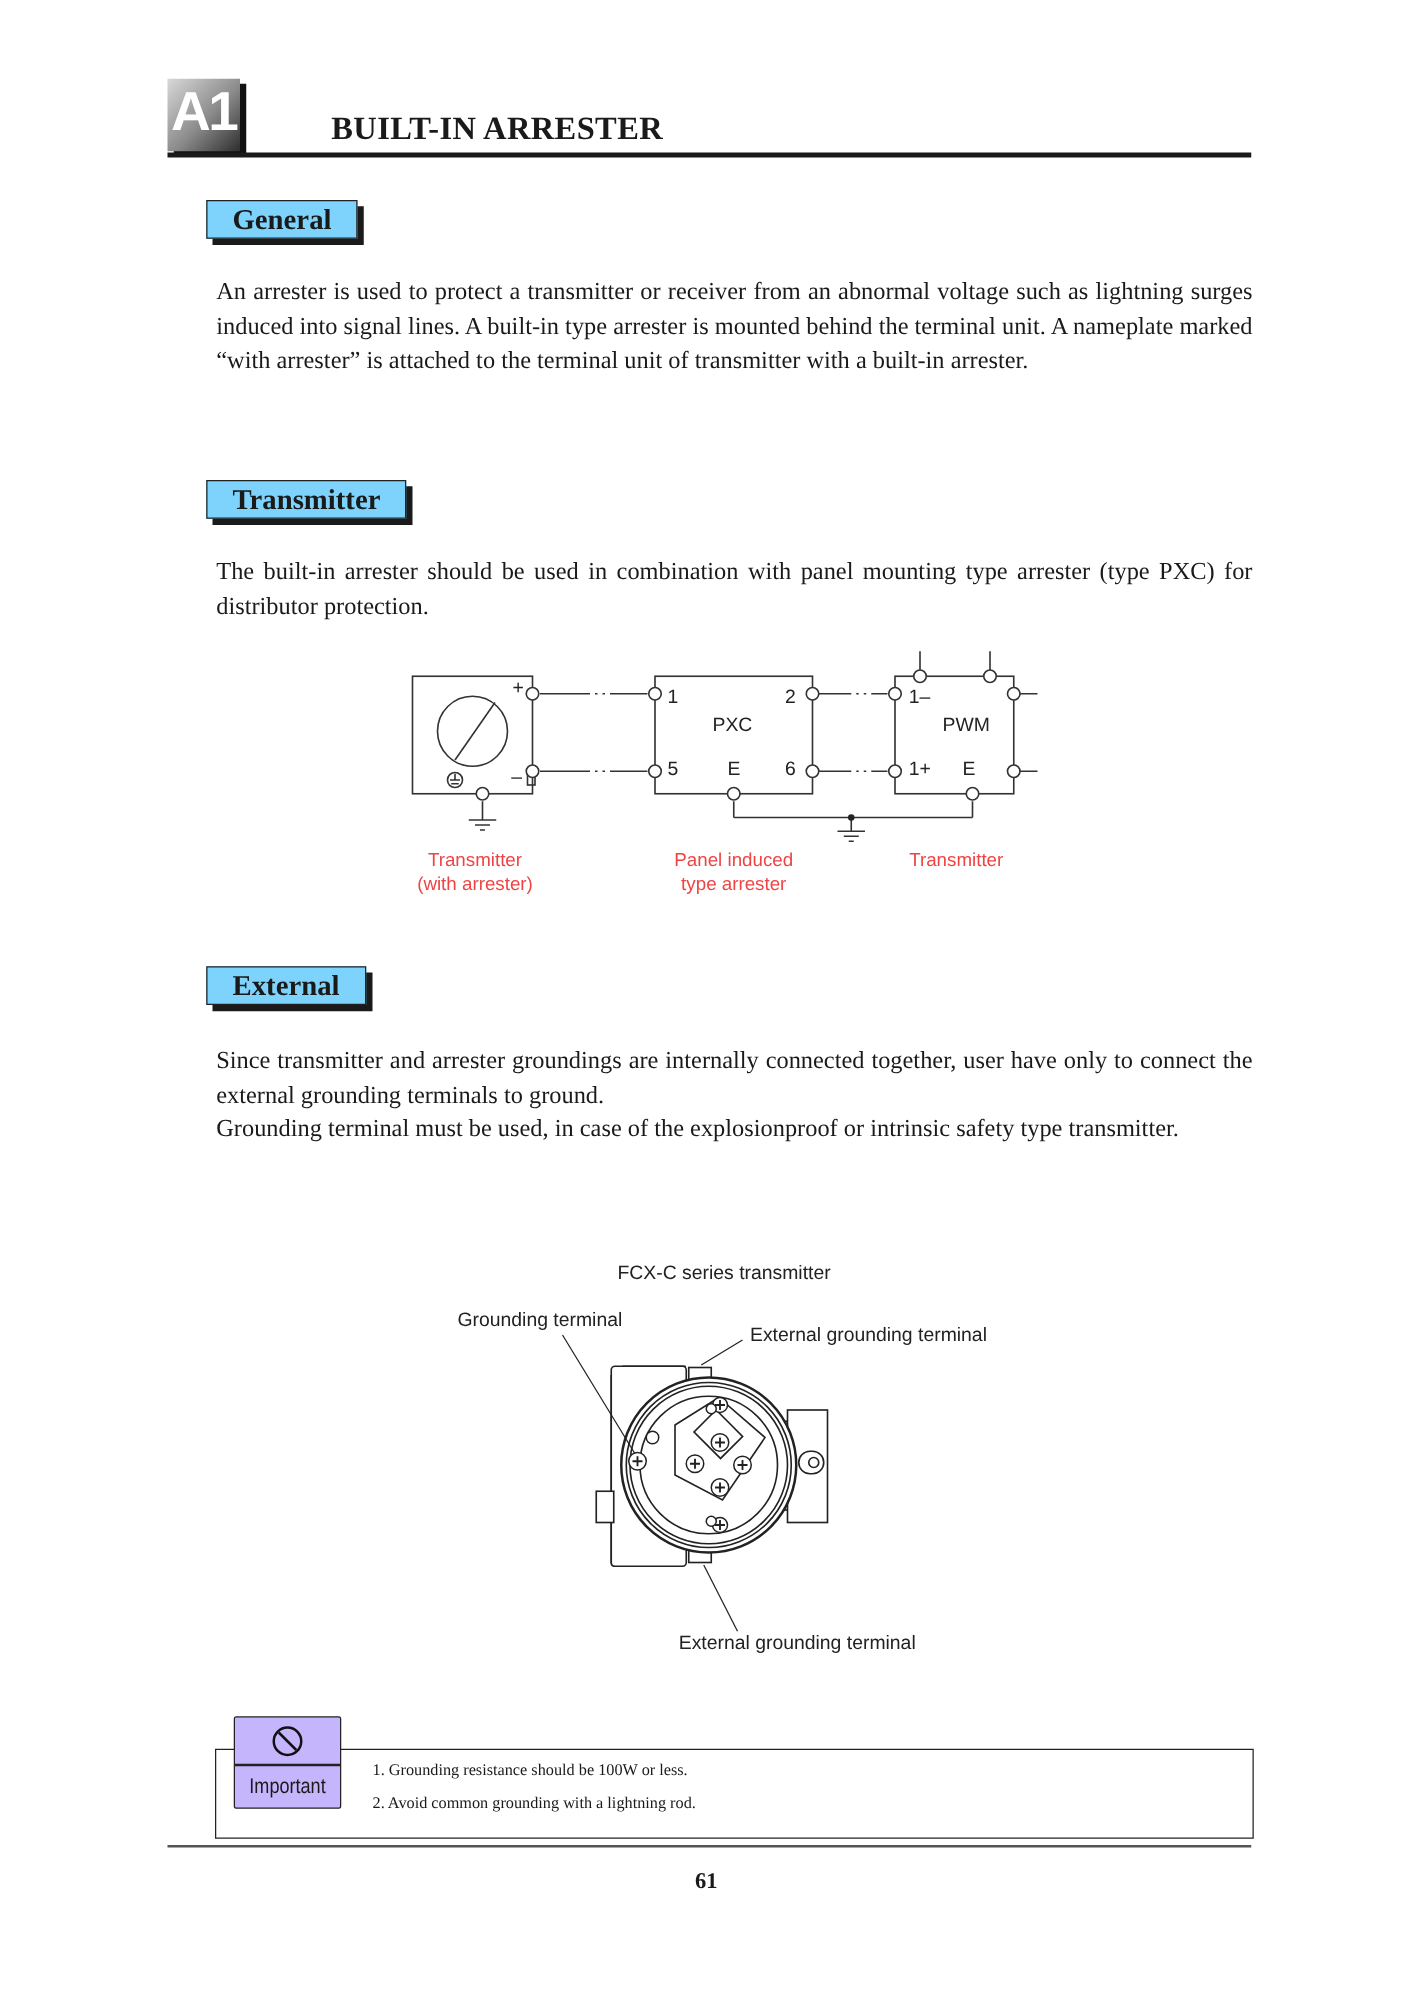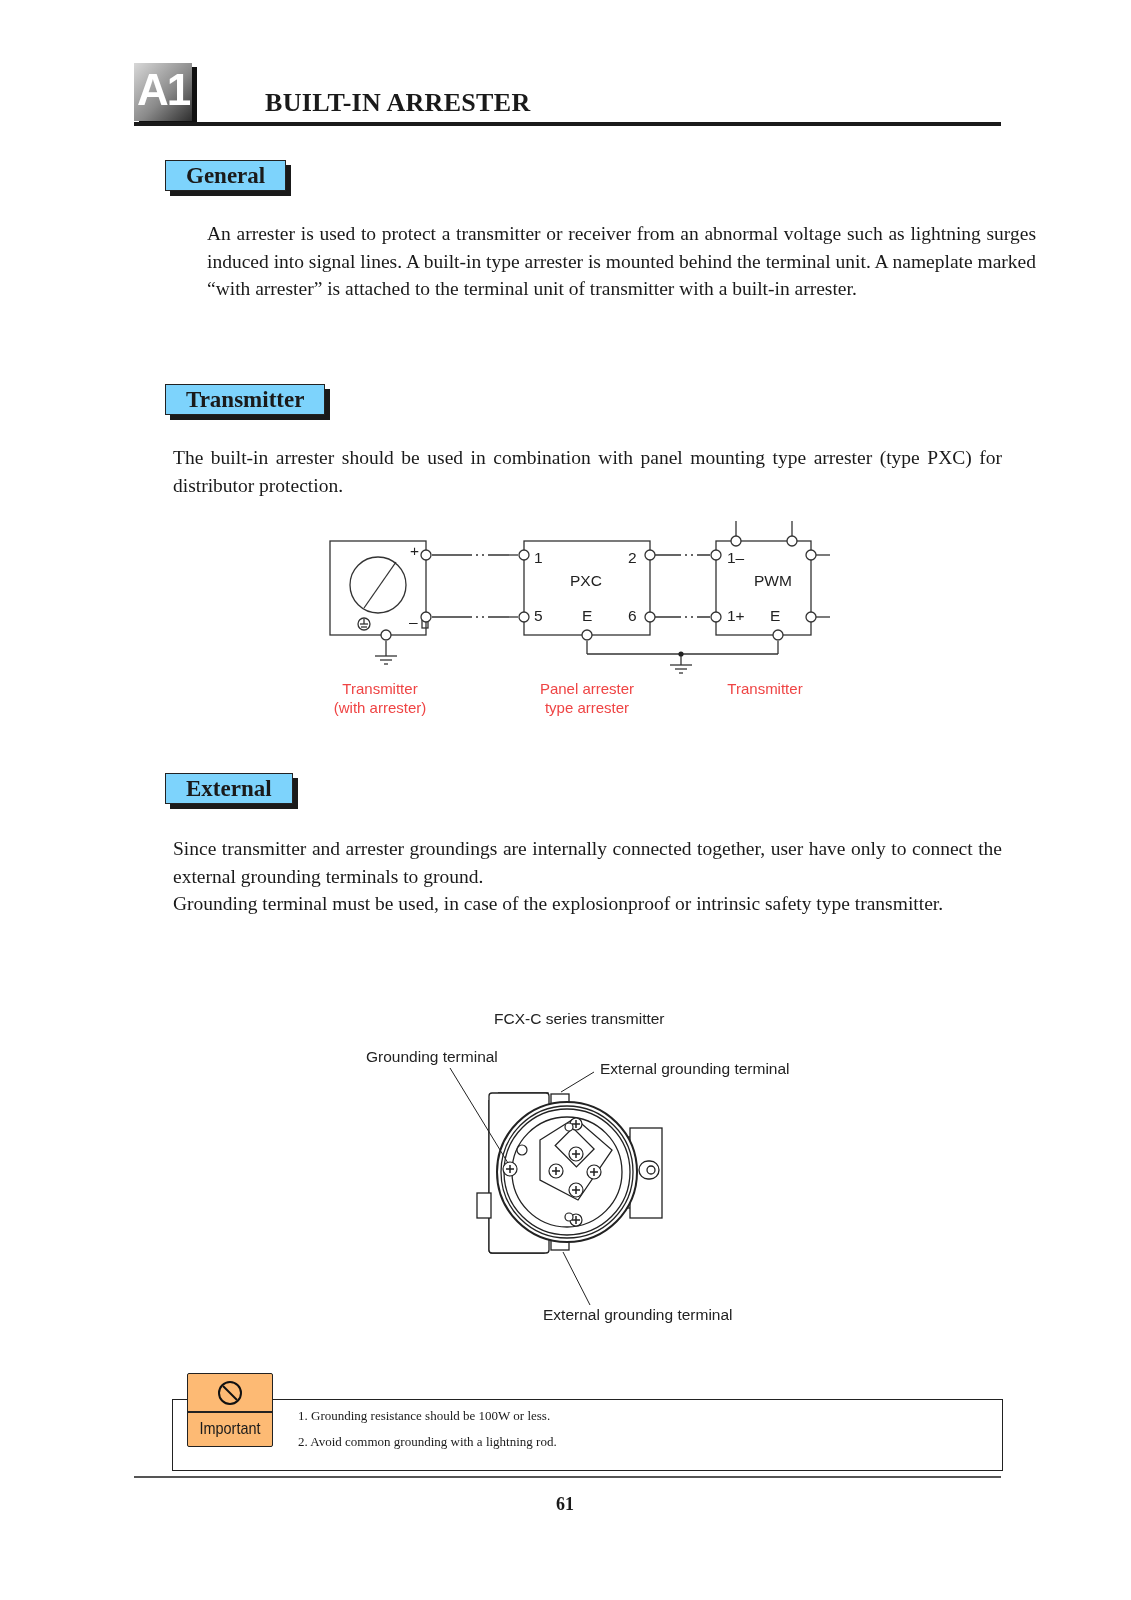--- a/index.html
+++ b/index.html
@@ -22,39 +22,39 @@
     font-weight:bold; font-size:23px; padding:0 20px; height:29px; line-height:29px; }
 
   .para { left:173px; width:829px; font-size:19.5px; line-height:27.5px; text-align:justify; }
 
   
   .dtxt { font-family:"Liberation Sans", sans-serif; font-size:15.5px; color:#222; }
   .dlabel { font-family:"Liberation Sans", sans-serif; font-size:15px; color:#ef4444; text-align:center; line-height:19px; }
 
   
   .imp-frame { left:172px; top:1399px; width:829px; height:70px; border:1.2px solid #222; border-left:1.2px solid #222; }
-  .imp-icon { left:187px; top:1373px; width:84px; height:72px; border:1.5px solid #222; background:#fdba74; border-radius:2px; }
+  .imp-icon { left:187px; top:1373px; width:84px; height:72px; border:1.5px solid #222; background:#c4b5fd; border-radius:2px; }
   .imp-icon .top { height:37px; border-bottom:2px solid #222; display:flex; align-items:center; justify-content:center; }
   .imp-icon .lbl { font-family:"Liberation Sans", sans-serif; font-size:17px; text-align:center; line-height:32px; transform:scaleX(0.85); }
   .imp-item { left:298px; font-size:13px; }
 
   .foot-rule { left:134px; top:1476px; width:867px; height:2px; background:#555; }
   .page-num { left:540px; top:1494px; width:50px; text-align:center; font-weight:bold; font-size:18px; }
 </style>
 </head>
 <body>
 
 <div class="abs chap-badge">
   <span>A1</span>
 </div>
 <div class="abs page-title">BUILT-IN ARRESTER</div>
 <div class="abs title-rule"></div>
 
 <div class="abs sec-tag" style="left:165px;top:160px;">General</div>
-<div class="abs para" style="top:220px;margin-left:34px;">An arrester is used to protect a transmitter or receiver from an abnormal voltage such as lightning surges induced into signal lines.  A built-in type arrester is mounted behind the terminal unit.  A nameplate marked “with arrester” is attached to the terminal unit of transmitter with a built-in arrester.</div>
+<div class="abs para" style="top:220px;">An arrester is used to protect a transmitter or receiver from an abnormal voltage such as lightning surges induced into signal lines.  A built-in type arrester is mounted behind the terminal unit.  A nameplate marked “with arrester” is attached to the terminal unit of transmitter with a built-in arrester.</div>
 
 <div class="abs sec-tag" style="left:165px;top:384px;">Transmitter</div>
 <div class="abs para" style="top:444px;">The built-in arrester should be used in combination with panel mounting type arrester (type PXC) for distributor protection.</div>
 
 <div class="abs" style="left:320px;top:515px;width:520px;height:215px;">
   <svg width="520" height="215" viewBox="320 515 520 215" style="position:absolute;left:0;top:0;">
     <g fill="none" stroke="#333" stroke-width="1.3">
 
       <rect x="330" y="541" width="96" height="94"></rect>
       <circle cx="378" cy="585" r="28"></circle>
@@ -125,21 +125,21 @@
   <span class="abs dtxt" style="left:407px;top:34px;">1–</span>
   <span class="abs dtxt" style="left:434px;top:57px;">PWM</span>
   <span class="abs dtxt" style="left:407px;top:92px;">1+</span>
   <span class="abs dtxt" style="left:450px;top:92px;">E</span>
 
   <div class="abs dlabel" style="left:0px;top:164px;width:120px;">
     <div>Transmitter</div>
     <div>(with arrester)</div>
   </div>
   <div class="abs dlabel" style="left:200px;top:164px;width:134px;">
-    <div>Panel arrester</div>
+    <div>Panel induced</div>
     <div>type arrester</div>
   </div>
   <div class="abs dlabel" style="left:400px;top:164px;width:90px;">Transmitter</div>
 </div>
 
 <div class="abs sec-tag" style="left:165px;top:773px;">External</div>
 <div class="abs para" style="top:835px;">Since transmitter and arrester groundings are internally connected together, user have only to connect the external grounding terminals to ground.</div>
 <div class="abs para" style="top:890px;">Grounding terminal must be used, in case of the explosionproof or intrinsic safety type transmitter.</div>
 
 <div class="abs" style="left:360px;top:1005px;width:460px;height:325px;">

